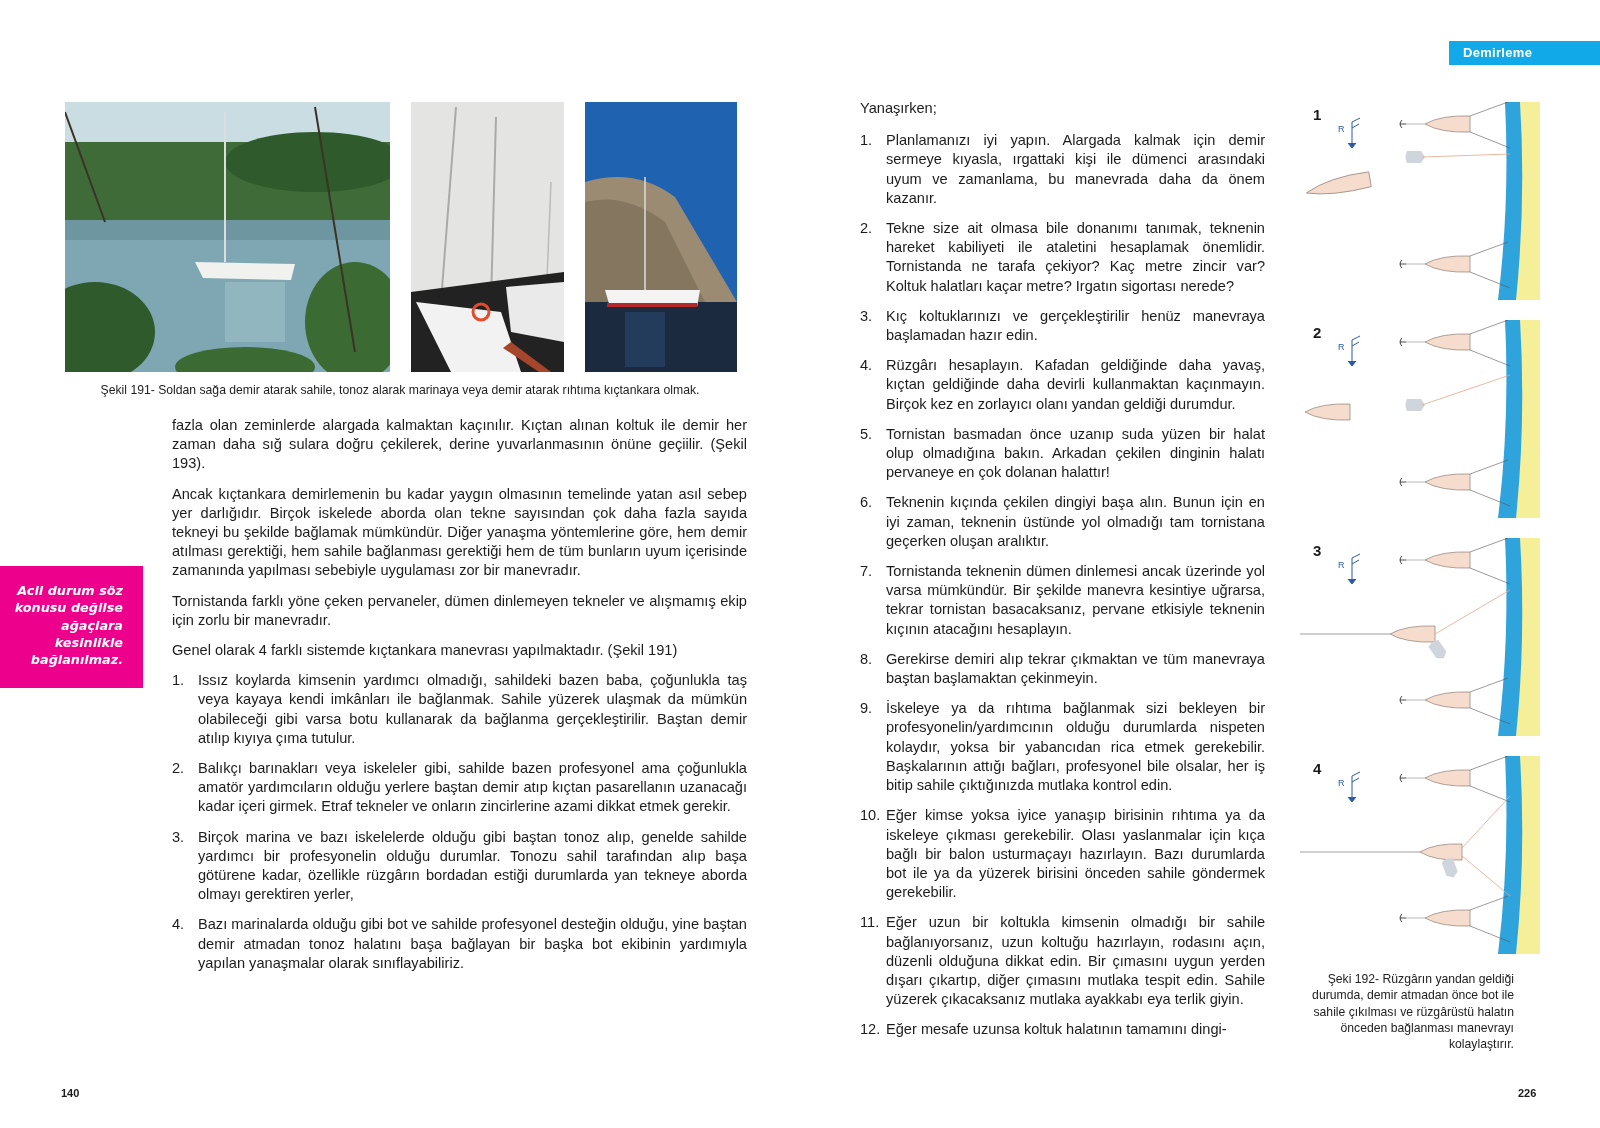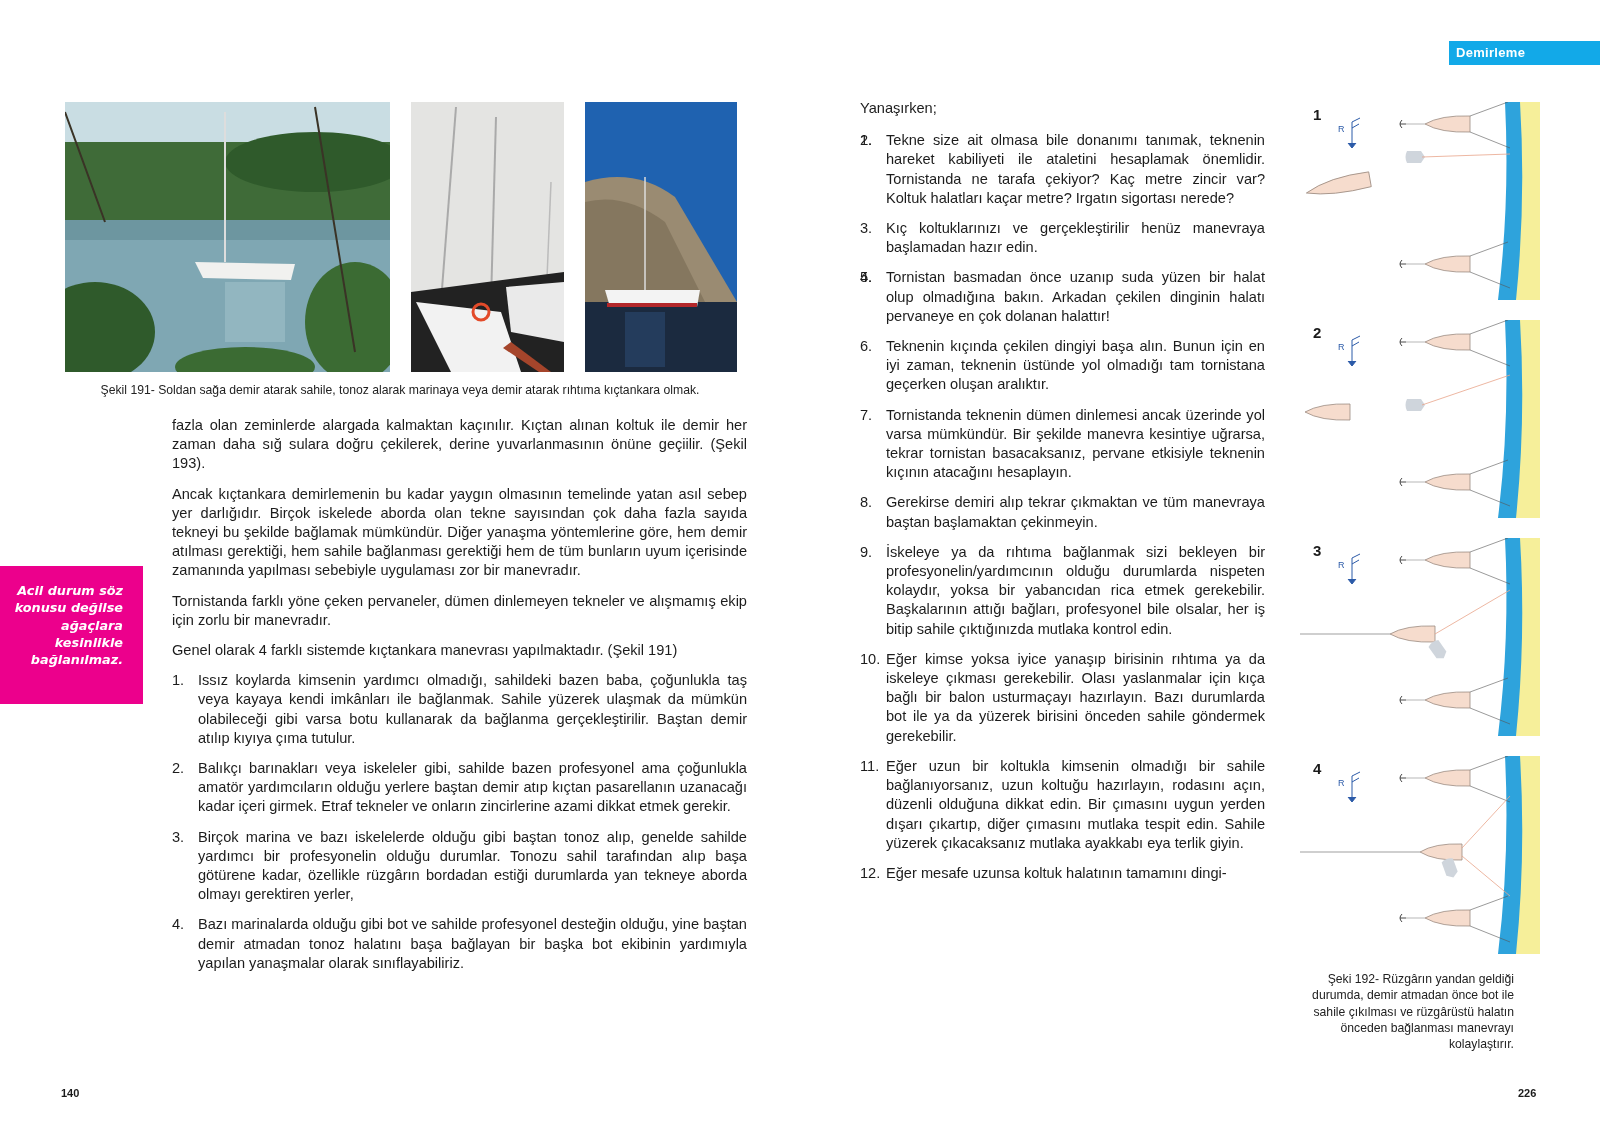--- a/index.html
+++ b/index.html
@@ -1,29 +1,29 @@
 <!DOCTYPE html>
 <html><head>
 <meta charset="utf-8">
 <style>
   html,body{margin:0;padding:0;background:#fff;}
   body{width:1600px;height:1128px;position:relative;overflow:hidden;font-family:"Liberation Sans",sans-serif;color:#1a1a1a;}
   .abs{position:absolute;}
-  .section-tab{left:1449px;top:41px;width:151px;height:24px;background:#12a9e8;color:#fff;font-weight:bold;font-size:13px;line-height:24px;padding-left:7px;box-sizing:border-box;letter-spacing:0.3px;}
+  .section-tab{left:1449px;top:41px;width:151px;height:24px;background:#12a9e8;color:#fff;font-weight:bold;font-size:13px;line-height:24px;padding-left:14px;box-sizing:border-box;letter-spacing:0.3px;}
   .photo{top:102px;height:270px;overflow:hidden;}
   .photo svg{display:block;width:100%;height:100%;}
   .caption191{left:60px;top:383px;width:680px;text-align:center;font-size:12.2px;color:#222;}
   .body-text{font-size:14.6px;line-height:19.2px;color:#1c1c1c;}
   .left-col{left:172px;top:416px;width:575px;}
   .right-col{left:860px;top:99px;width:405px;}
   .body-text p{margin:0 0 11px 0;text-align:justify;}
   .body-text ol{margin:0;padding:0;list-style:none;}
   .body-text li{position:relative;padding-left:26px;margin-bottom:11px;text-align:justify;}
   .body-text li .num{position:absolute;left:0;top:0;}
-  .callout{left:0;top:566px;width:143px;height:138px;background:#ec008c;}
+  .callout{left:0;top:566px;width:143px;height:122px;background:#ec008c;}
   .callout-text{right:20px;top:16px;width:120px;text-align:right;color:#fff;font-family:"DejaVu Sans",sans-serif;font-style:italic;font-weight:bold;font-size:12.8px;line-height:17.3px;}
   .page-num{font-size:11px;font-weight:bold;top:1087px;}
   .diagram{left:1300px;width:300px;height:200px;}
   .diag-num{font-weight:bold;font-size:15px;}
   .caption192{left:1302px;top:971px;width:212px;text-align:right;font-size:12.2px;line-height:16.3px;color:#222;}
 </style>
 </head>
 <body>
 
 <div class="abs section-tab">Demirleme</div>
@@ -87,24 +87,24 @@
 
 <div class="abs callout">
   <div class="abs callout-text">Acil durum söz konusu değilse ağaçlara kesinlikle bağlanılmaz.</div>
 </div>
 
 <div class="abs page-num" style="left:61px;">140</div>
 
 <div class="abs body-text right-col">
   <p style="margin-bottom:13px;">Yanaşırken;</p>
   <ol>
-    <li><span class="num">1.</span></li>
+    <li><span class="num">1.</span><span>Planlamanızı iyi yapın. Alargada kalmak için demir sermeye kıyasla, ırgattaki kişi ile dümenci arasındaki uyum ve zamanlama, bu manevrada daha da önem kazanır.</span></li>
     <li><span class="num">2.</span><span>Tekne size ait olmasa bile donanımı tanımak, teknenin hareket kabiliyeti ile ataletini hesaplamak önemlidir. Tornistanda ne tarafa çekiyor? Kaç metre zincir var? Koltuk halatları kaçar metre? Irgatın sigortası nerede?</span></li>
     <li><span class="num">3.</span><span>Kıç koltuklarınızı ve gerçekleştirilir henüz manevraya başlamadan hazır edin.</span></li>
-    <li><span class="num">4.</span></li>
+    <li><span class="num">4.</span><span>Rüzgârı hesaplayın. Kafadan geldiğinde daha yavaş, kıçtan geldiğinde daha devirli kullanmaktan kaçınmayın. Birçok kez en zorlayıcı olanı yandan geldiği durumdur.</span></li>
     <li><span class="num">5.</span><span>Tornistan basmadan önce uzanıp suda yüzen bir halat olup olmadığına bakın. Arkadan çekilen dinginin halatı pervaneye en çok dolanan halattır!</span></li>
     <li><span class="num">6.</span><span>Teknenin kıçında çekilen dingiyi başa alın. Bunun için en iyi zaman, teknenin üstünde yol olmadığı tam tornistana geçerken oluşan aralıktır.</span></li>
     <li><span class="num">7.</span><span>Tornistanda teknenin dümen dinlemesi ancak üzerinde yol varsa mümkündür. Bir şekilde manevra kesintiye uğrarsa, tekrar tornistan basacaksanız, pervane etkisiyle teknenin kıçının atacağını hesaplayın.</span></li>
     <li><span class="num">8.</span><span>Gerekirse demiri alıp tekrar çıkmaktan ve tüm manevraya baştan başlamaktan çekinmeyin.</span></li>
     <li><span class="num">9.</span><span>İskeleye ya da rıhtıma bağlanmak sizi bekleyen bir profesyonelin/yardımcının olduğu durumlarda nispeten kolaydır, yoksa bir yabancıdan rica etmek gerekebilir. Başkalarının attığı bağları, profesyonel bile olsalar, her iş bitip sahile çıktığınızda mutlaka kontrol edin.</span></li>
     <li><span class="num">10.</span><span>Eğer kimse yoksa iyice yanaşıp birisinin rıhtıma ya da iskeleye çıkması gerekebilir. Olası yaslanmalar için kıça bağlı bir balon usturmaçayı hazırlayın. Bazı durumlarda bot ile ya da yüzerek birisini önceden sahile göndermek gerekebilir.</span></li>
     <li><span class="num">11.</span><span>Eğer uzun bir koltukla kimsenin olmadığı bir sahile bağlanıyorsanız, uzun koltuğu hazırlayın, rodasını açın, düzenli olduğuna dikkat edin. Bir çımasını uygun yerden dışarı çıkartıp, diğer çımasını mutlaka tespit edin. Sahile yüzerek çıkacaksanız mutlaka ayakkabı eya terlik giyin.</span></li>
     <li><span class="num">12.</span><span>Eğer mesafe uzunsa koltuk halatının tamamını dingi-</span></li>
   </ol>
 </div>

